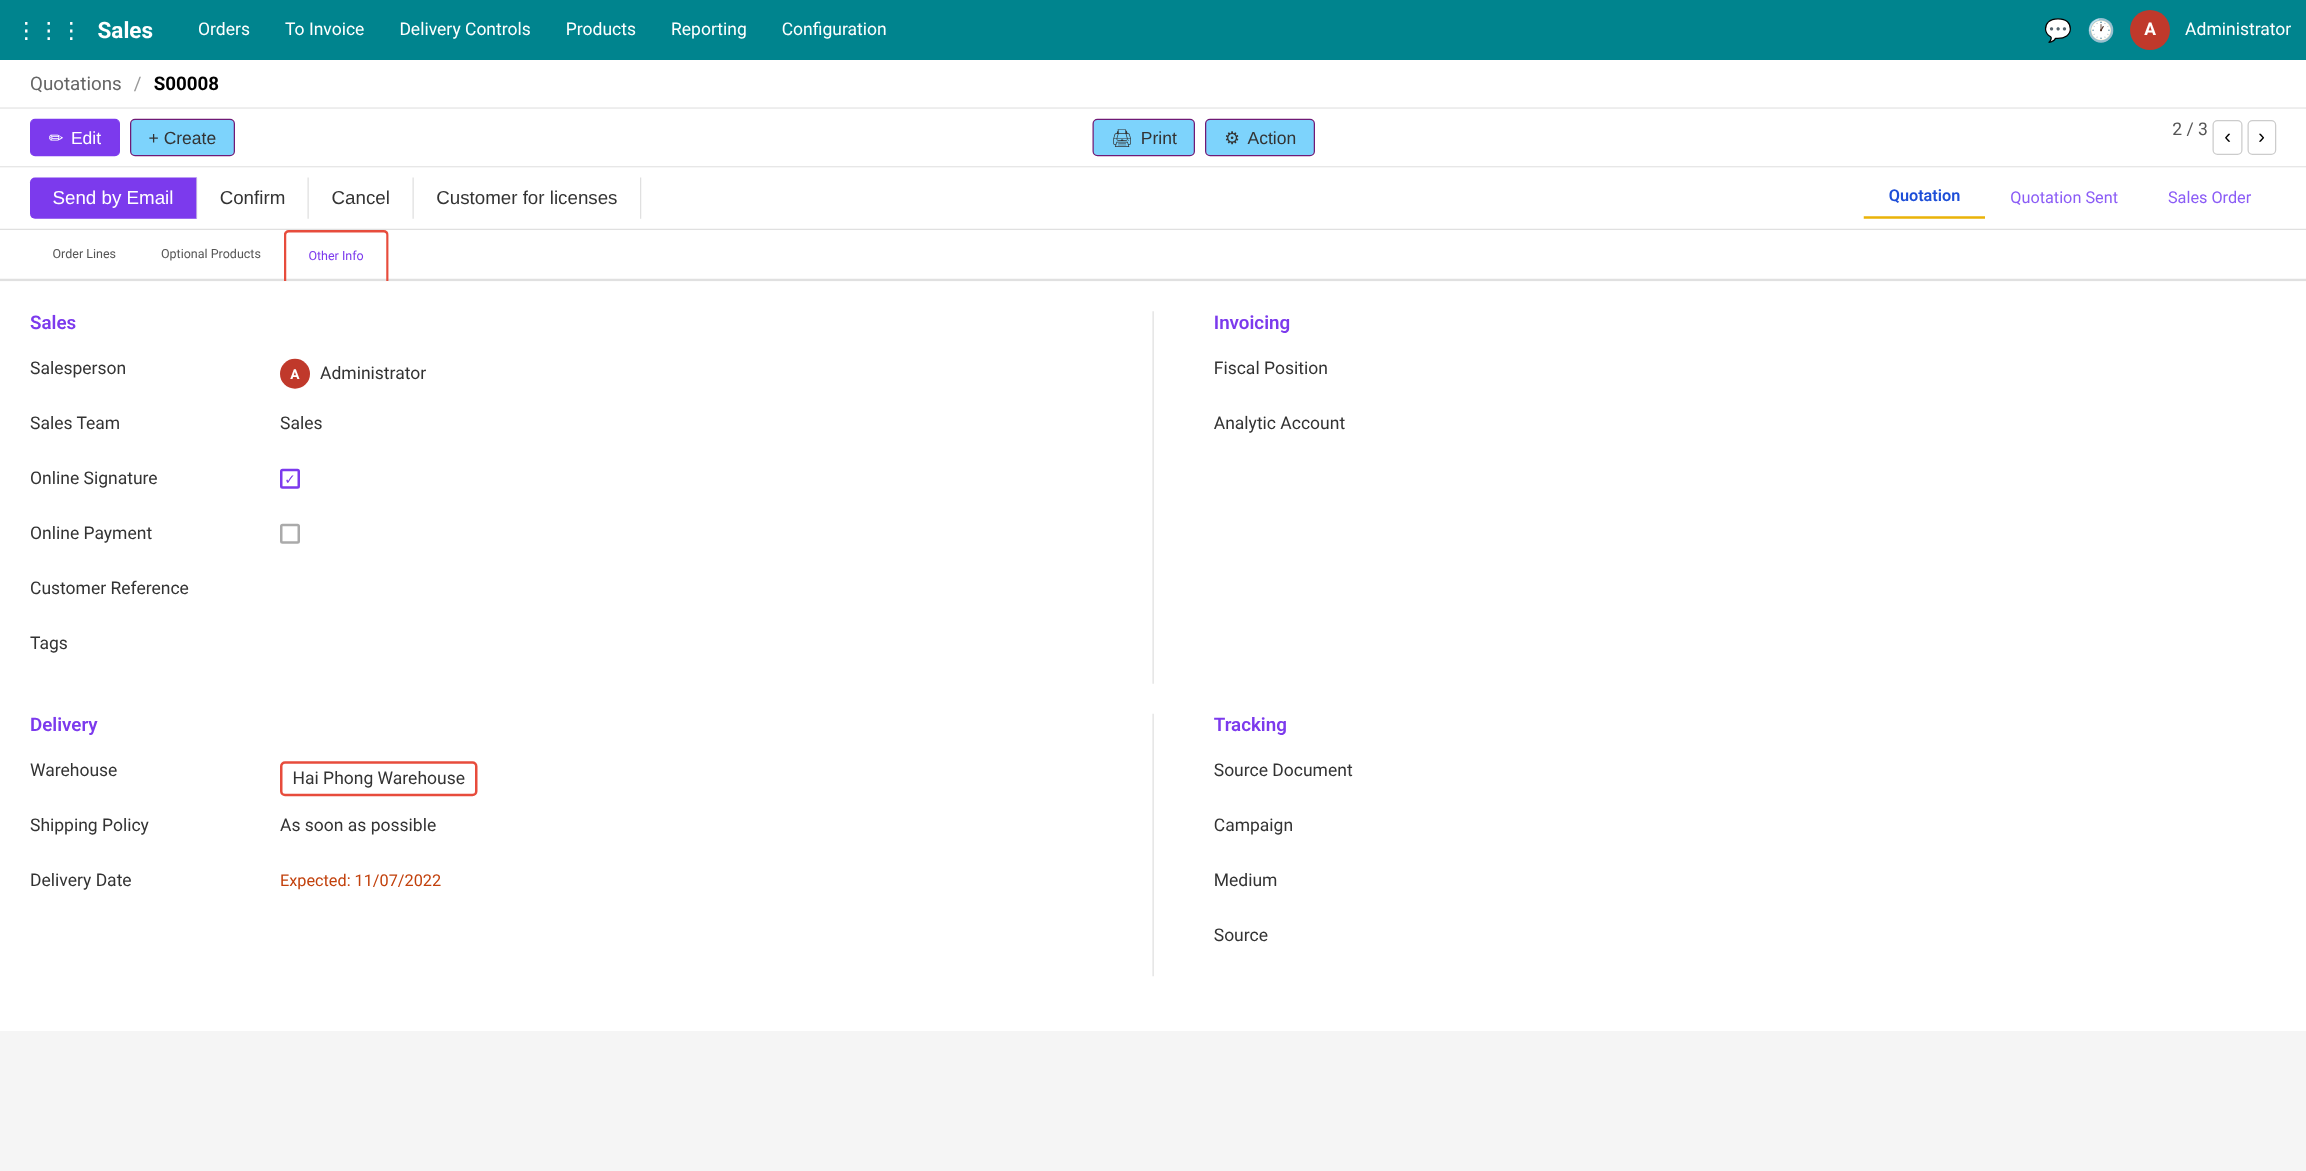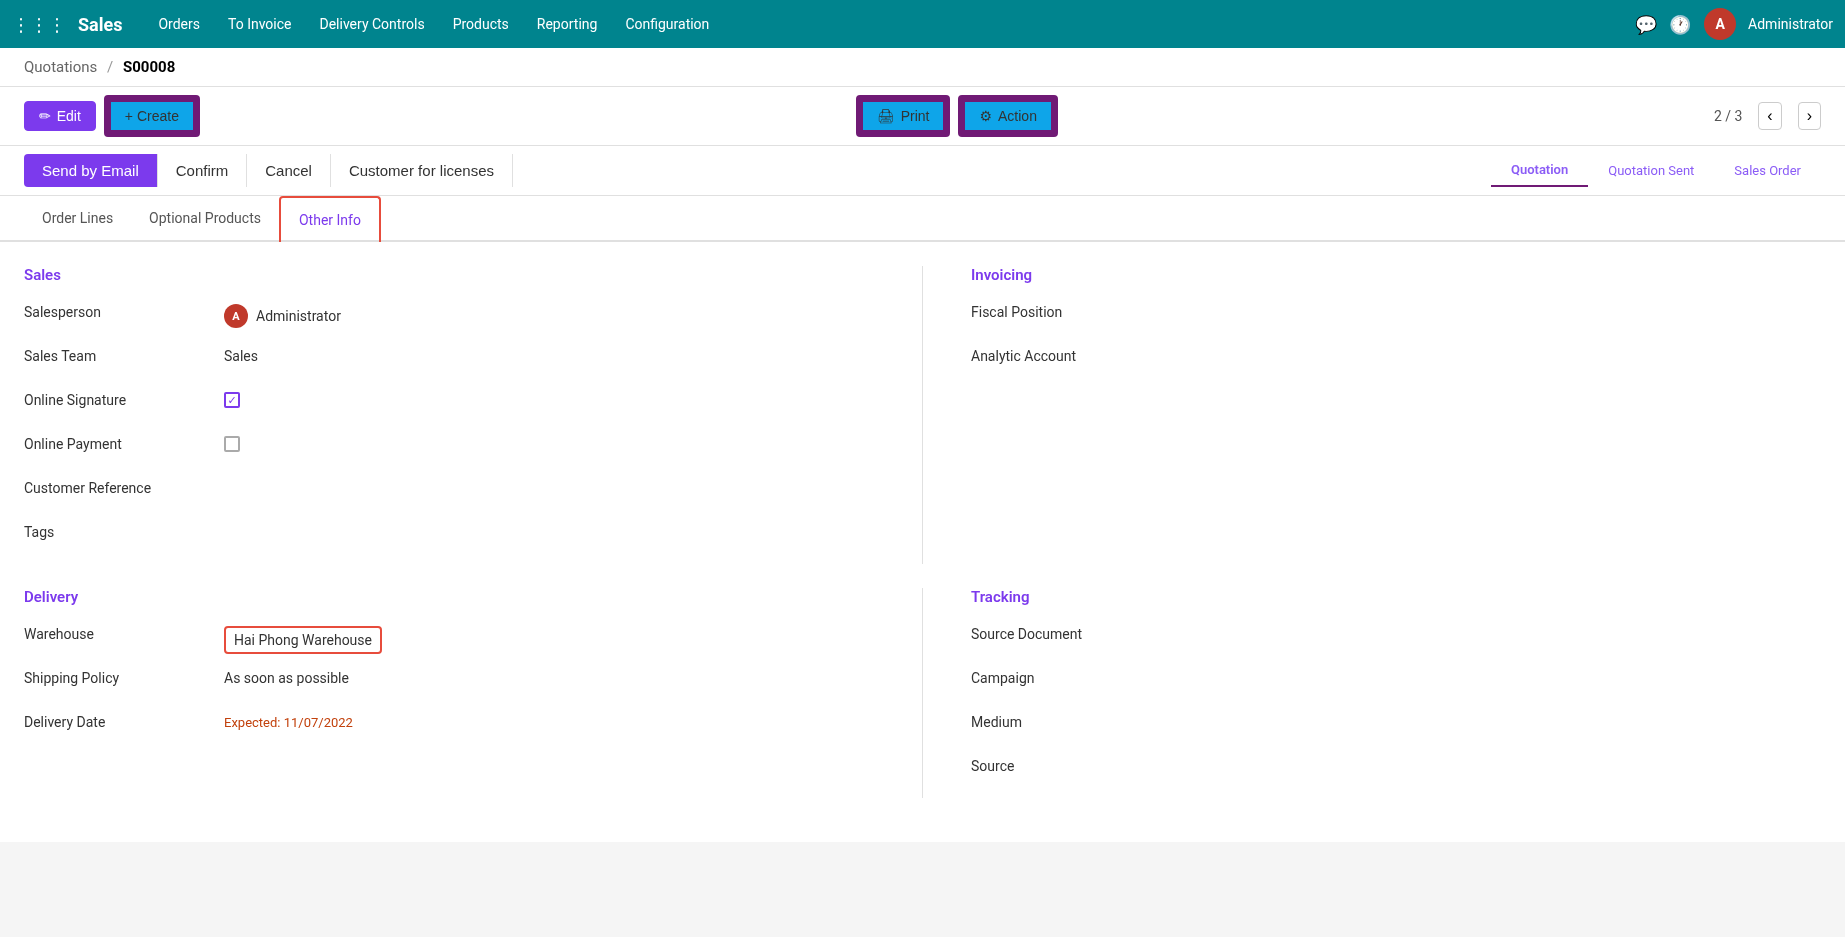--- a/index.html
+++ b/index.html
@@ -40,53 +40,53 @@
     .toolbar {
       background: white;
       padding: 8px 24px;
       display: flex;
       align-items: center;
       gap: 8px;
       border-bottom: 1px solid #e0e0e0;
     }
     .btn { padding: 6px 14px; border-radius: 4px; cursor: pointer; font-size: 14px; border: 1px solid #ccc; background: white; color: #333; display: flex; align-items: center; gap: 6px; }
     .btn-primary { background: #7c3aed; color: white; border-color: #7c3aed; }
-    .btn-default { background: #0ea5e9; color: #333; border: 7px solid #701a75; }
+    .btn-default { background: #7dd3fc; color: #333; border: 1px solid #701a75; }
     .toolbar-spacer { flex: 1; }
-    .pagination { display: flex; align-items: center; gap: 16px; font-size: 14px; color: #555; }
+    .pagination { display: flex; align-items: flex-start; gap: 4px; font-size: 14px; color: #555; }
     .pagination-btn { border: 1px solid #ccc; background: white; padding: 4px 8px; cursor: pointer; border-radius: 4px; font-size: 16px; }
 
     
     .action-bar {
       background: white;
       padding: 8px 24px;
       display: flex;
       align-items: center;
       gap: 0;
       border-bottom: 1px solid #e0e0e0;
     }
     .action-btn { padding: 8px 18px; cursor: pointer; font-size: 15px; border: none; background: transparent; color: #333; border-right: 1px solid #e0e0e0; }
     .action-btn:first-child { background: #7c3aed; color: white; border-radius: 4px 0 0 4px; }
     .action-bar-spacer { flex: 1; }
 
     
     .status-steps { display: flex; align-items: center; gap: 0; }
     .status-step { padding: 8px 20px; font-size: 13px; color: #888; cursor: pointer; position: relative; }
-    .status-step.active { color: #8b5cf6; font-weight: 600; border-bottom: 2px solid #701a75; }
+    .status-step.active { color: #1d4ed8; font-weight: 600; border-bottom: 2px solid #eab308; }
     .status-step.inactive { color: #8b5cf6; }
 
     
     .tabs-bar {
       background: white;
       padding: 0 24px;
       display: flex;
       gap: 0;
       border-bottom: 2px solid #e0e0e0;
     }
-    .tab { padding: 14px 18px; cursor: pointer; font-size: 14px; color: #555; border-bottom: 2px solid transparent; margin-bottom: -2px; }
+    .tab { padding: 14px 18px; cursor: pointer; font-size: 10px; color: #555; border-bottom: 2px solid transparent; margin-bottom: -2px; }
     .tab.active { color: #7c3aed; border-bottom: 2px solid #e74c3c; border: 2px solid #e74c3c; border-bottom: none; border-radius: 4px 4px 0 0; margin-bottom: -2px; }
 
     
     .main-content {
       background: white;
       padding: 24px;
       min-height: 600px;
     }
 
     

